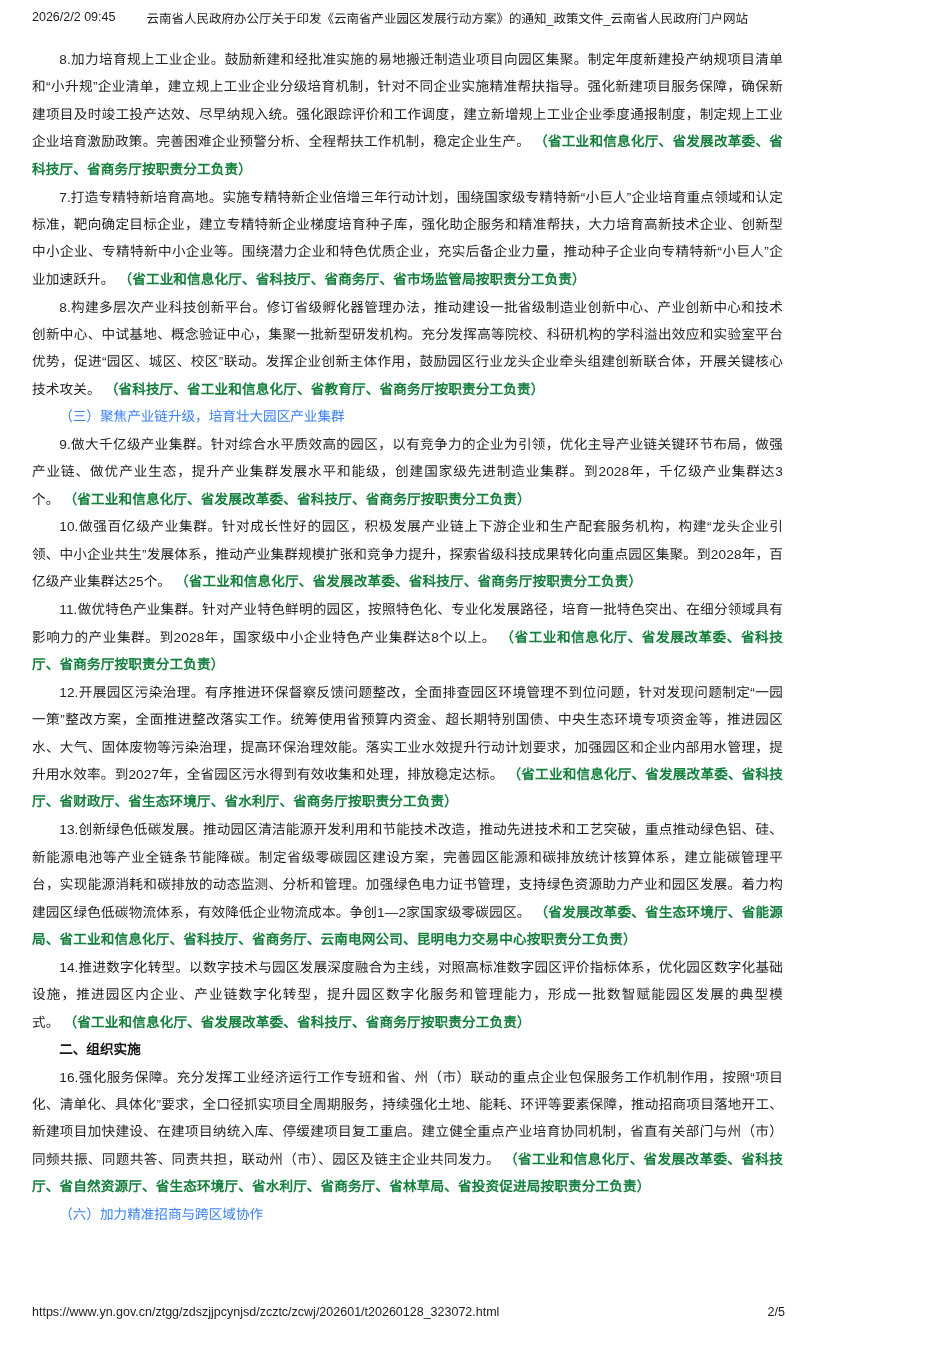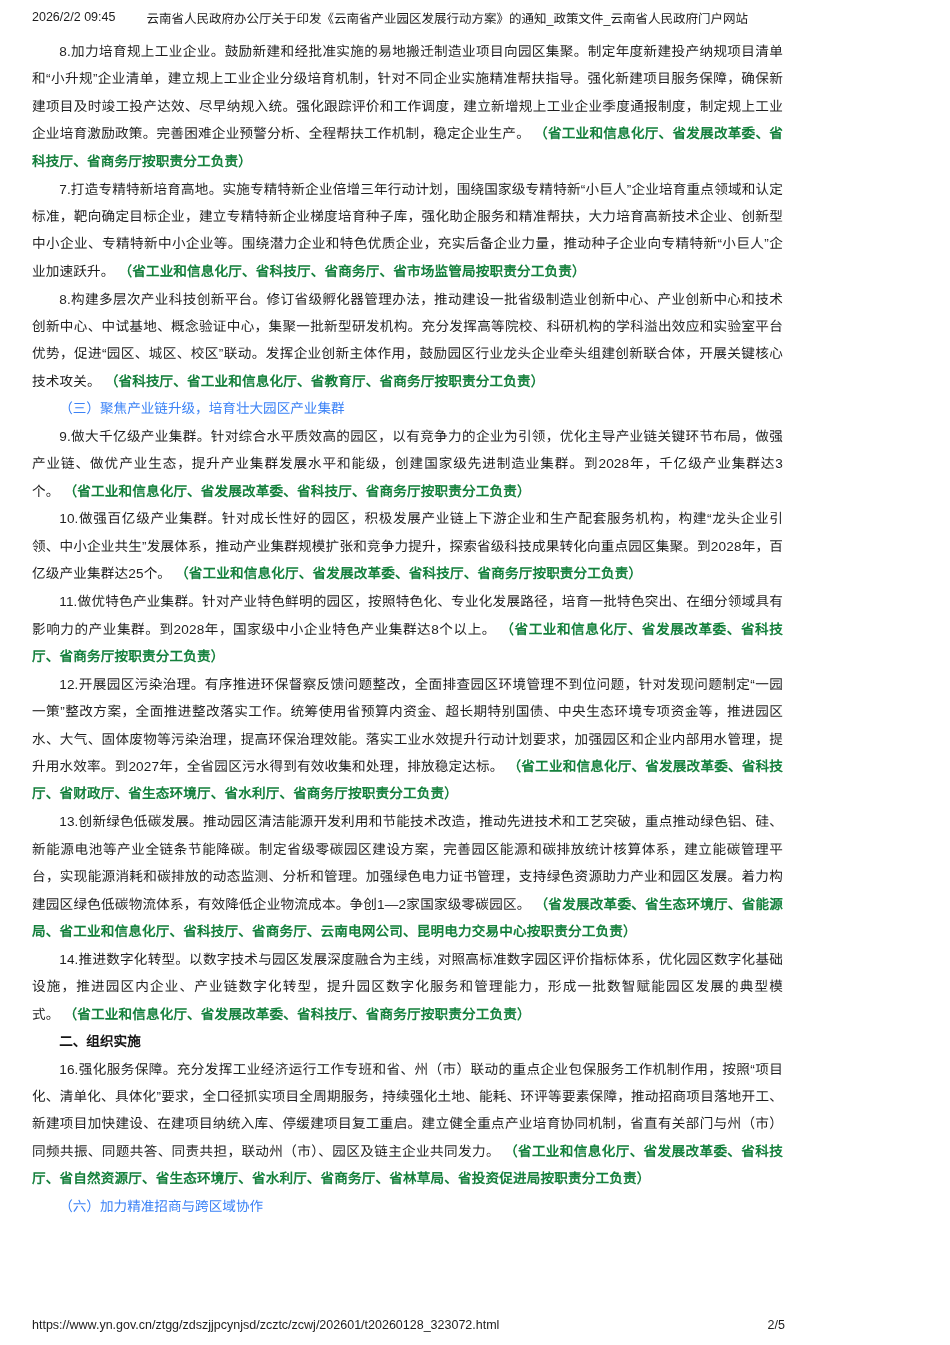--- a/index.html
+++ b/index.html
@@ -16,20 +16,21 @@
     position: relative;
     overflow: hidden;
   }
   .page {
     width: 815px;
     height: 1345px;
     position: relative;
     box-sizing: border-box;
     display: flex;
     flex-direction: column;
+    gap: 8px;
   }
 
   
   .print-header {
     height: 34px;
     flex: 0 0 34px;
     display: flex;
     align-items: center;
     padding: 0 30px 0 32px;
     font-size: 12.5px;
@@ -86,21 +87,21 @@
   .resp {
     font-weight: bold;
     color: #15803d;
   }
 
   
   .print-footer {
     flex: 0 0 40px;
     height: 40px;
     display: flex;
-    align-items: center;
+    align-items: flex-start;
     justify-content: space-between;
     padding: 0 30px 0 32px;
     font-size: 12.5px;
     color: #1c1c1c;
     box-sizing: border-box;
   }
   .print-footer .pf-url {
     white-space: nowrap;
   }
   .print-footer .pf-page {

